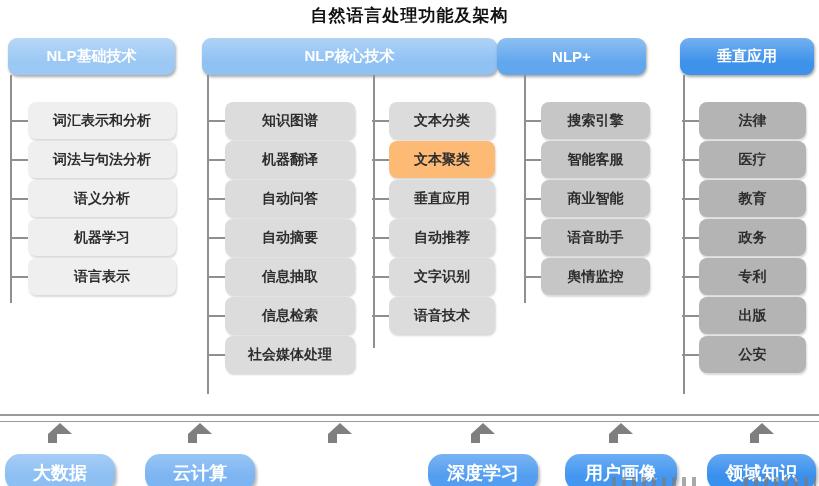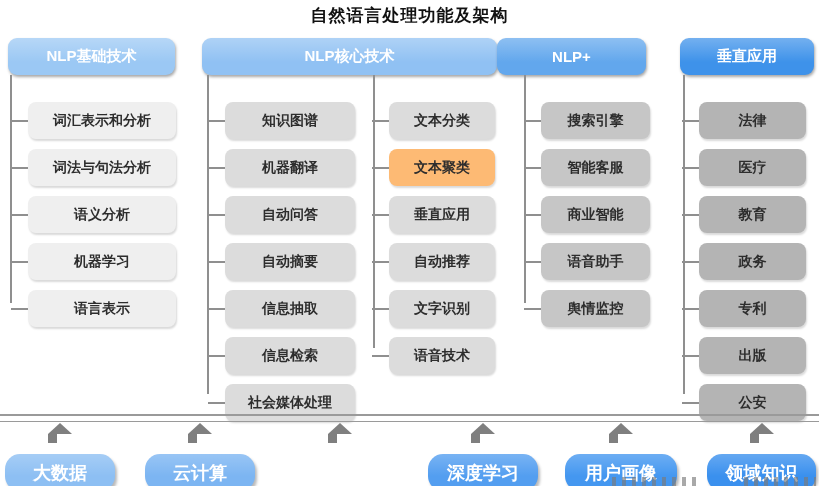--- a/index.html
+++ b/index.html
@@ -13,21 +13,21 @@
     font-size:17px; font-weight:700; color:#111; letter-spacing:1px;
   }
   .hdr {
     position:absolute; top:38px; height:37px;
     border-radius:9px; display:flex; align-items:center; justify-content:center;
     color:#fff; font-size:15px; font-weight:600;
     background-image:linear-gradient(rgba(255,255,255,.28), rgba(255,255,255,0) 65%);
     box-shadow:1px 2px 3px rgba(0,0,0,.35);
   }
   .vline { position:absolute; top:75px; width:2px; background:#8f8f8f; }
-  .col { position:absolute; top:102px; display:flex; flex-direction:column; gap:10px; }
+  .col { position:absolute; top:102px; display:flex; flex-direction:column; gap:2px; }
   .node {
     position:relative; height:37px; border-radius:8px;
     display:flex; align-items:center; justify-content:center;
     font-size:14px; font-weight:600; color:#2d2d2d;
     box-shadow:1px 2px 2px rgba(0,0,0,.15);
   }
   .node::before {
     content:""; position:absolute; left:-17px; top:calc(50% - 1px);
     width:17px; height:2px; background:#8f8f8f;
   }

